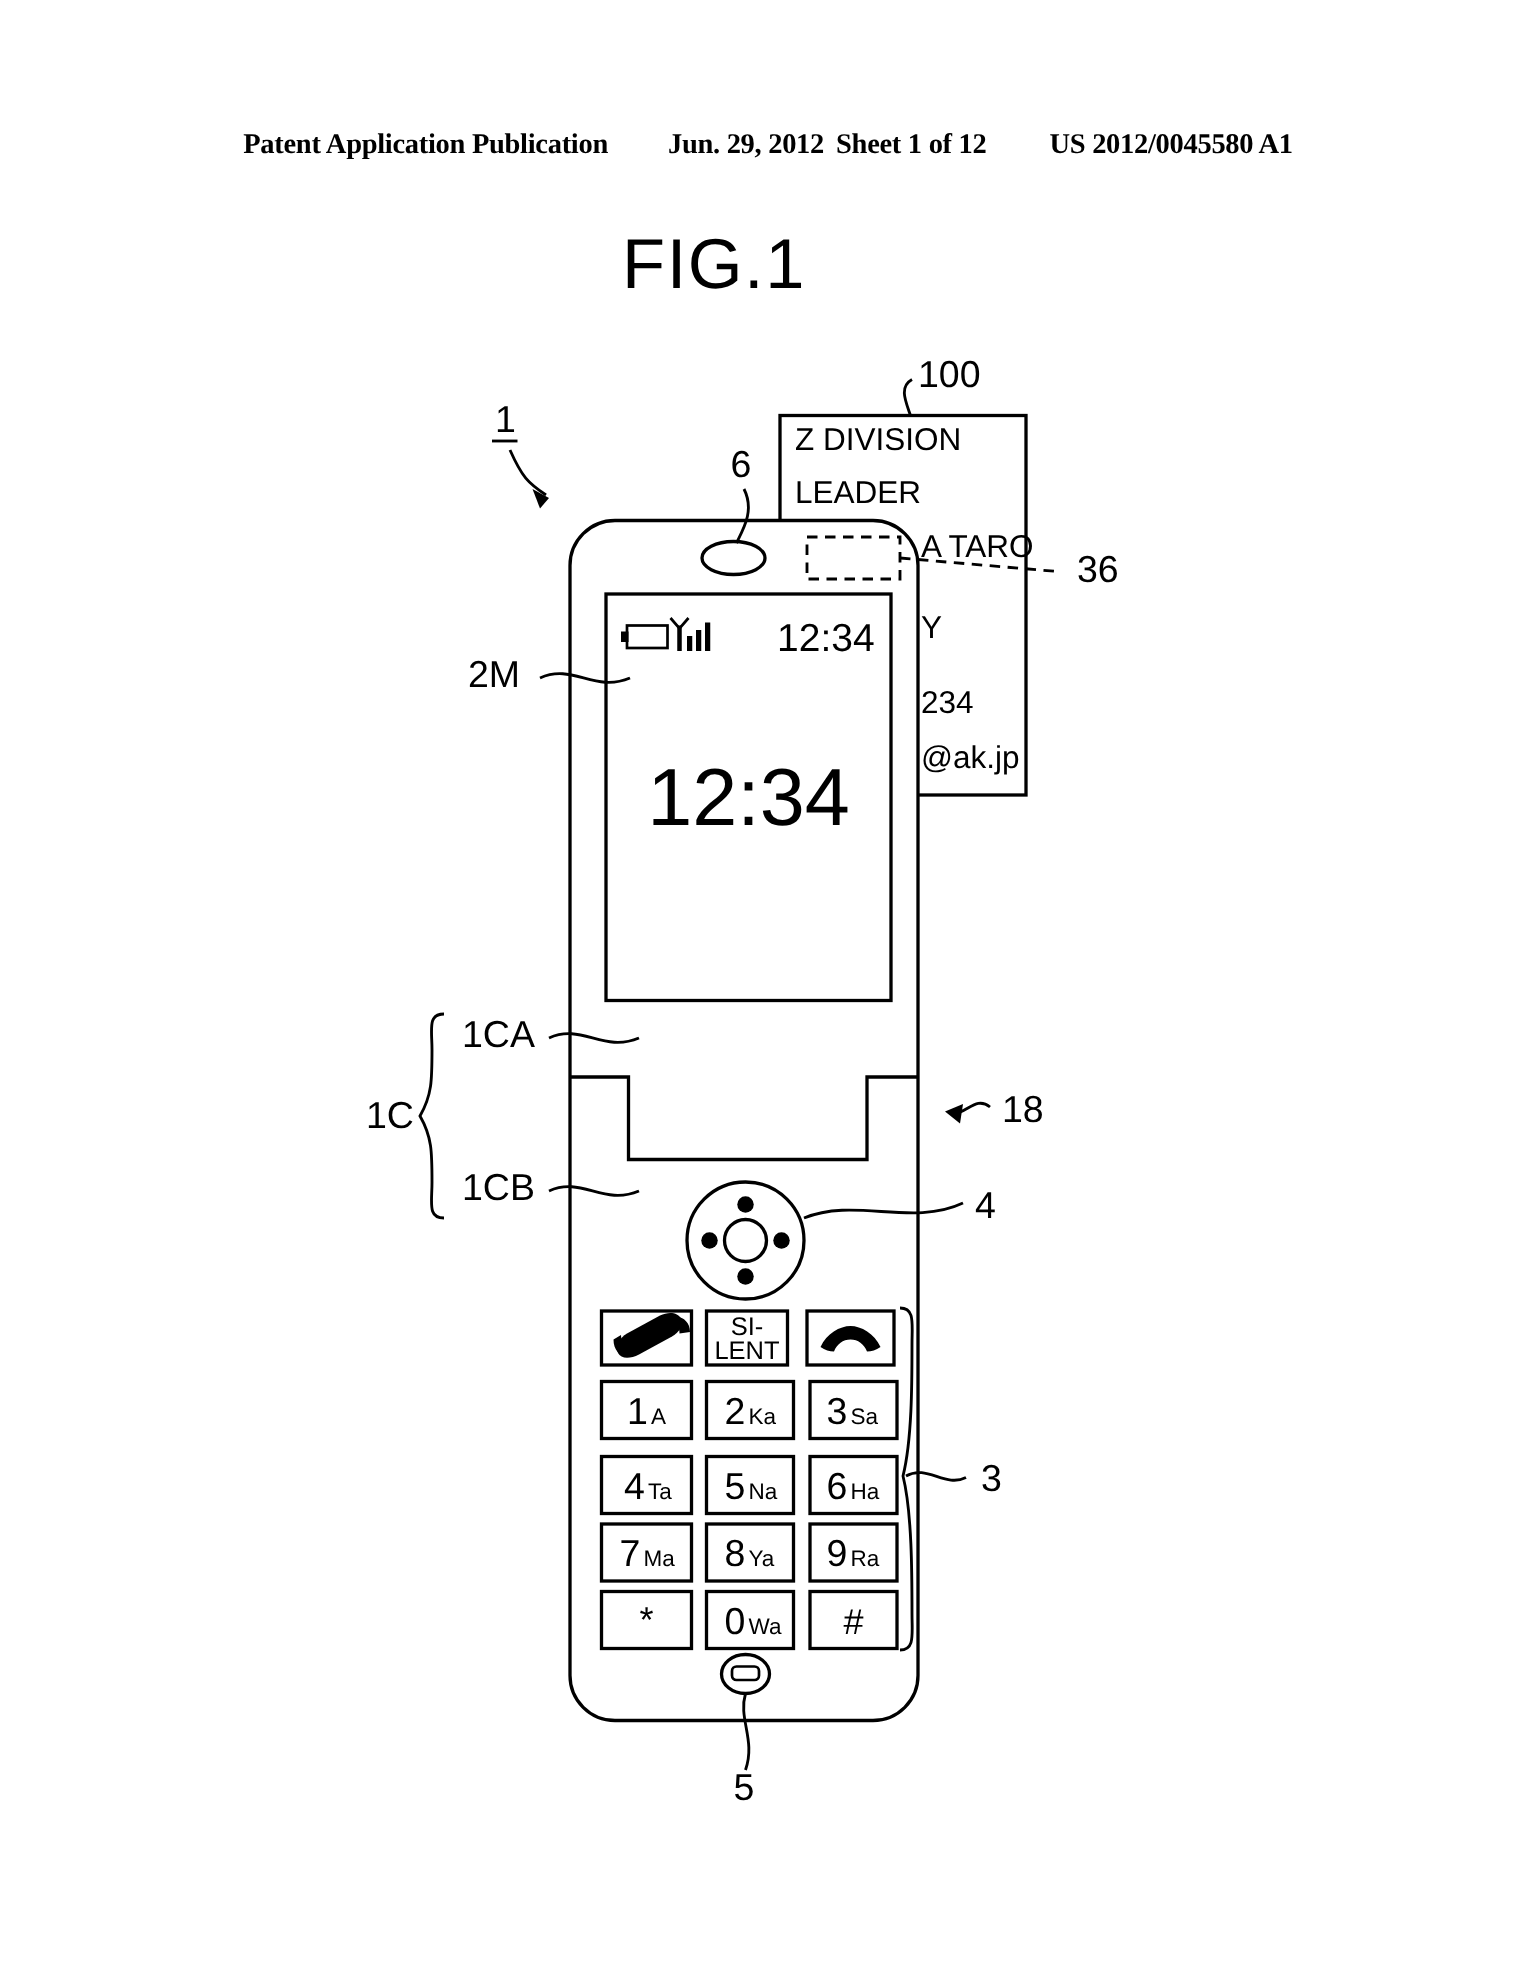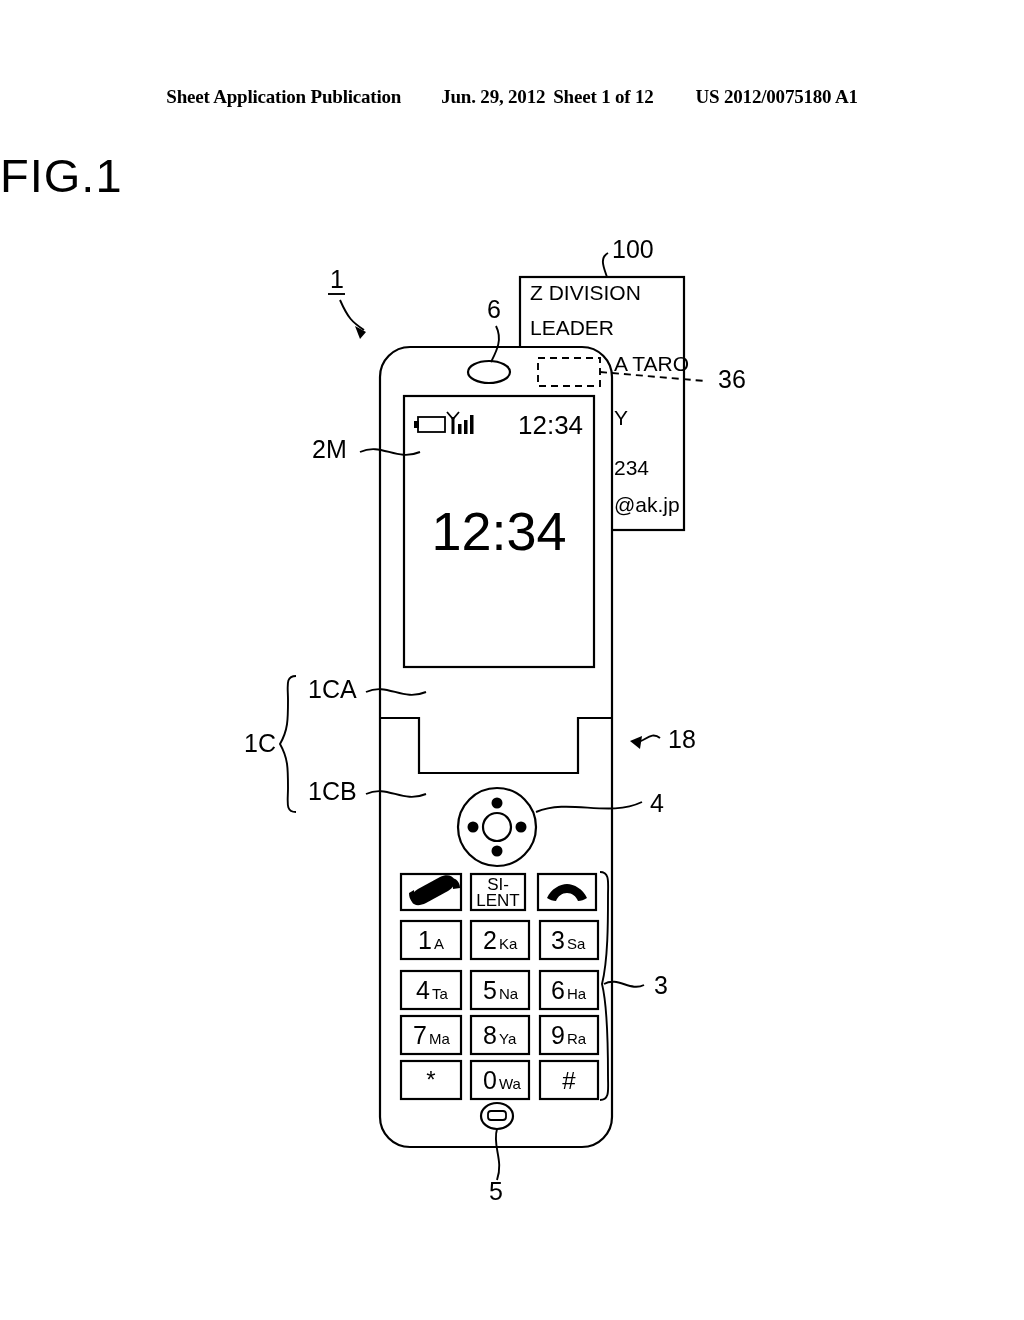--- a/index.html
+++ b/index.html
@@ -34,21 +34,21 @@
   #patent-header .hdr-pub { margin-right: 40px; }
   #patent-header .hdr-date { margin-right: 8px; }
   #patent-header .hdr-sheet { margin-right: 42px; }
 
   
   #figure-title {
     position: absolute;
     top: 148px;
     left: 0;
     width: 952px;
-    text-align: left;
+    text-align: center;
     font-size: 47px;
     letter-spacing: 1px;
   }
 
   
   #figure-canvas {
     position: absolute;
     top: 0;
     left: 0;
     width: 1024px;
@@ -93,24 +93,24 @@
   .ln-thin { stroke: #000; fill: none; stroke-width: 1.8; }
   .ln-lead { stroke: #000; fill: none; stroke-width: 1.9; }
   .ln-dash { stroke: #000; fill: none; stroke-width: 1.9; stroke-dasharray: 7 5; }
   .fill-w { fill: #ffffff; }
   .fill-b { fill: #000000; }
 </style>
 </head>
 <body>
 
 <div id="patent-header">
-  <span class="hdr-pub">Sheet Application Publication</span>
+  <span class="hdr-pub">Patent Application Publication</span>
   <span class="hdr-date">Jun. 29, 2012</span>
   <span class="hdr-sheet">Sheet 1 of 12</span>
-  <span class="hdr-doc">US 2012/0075180 A1</span>
+  <span class="hdr-doc">US 2012/0045580 A1</span>
 </div>
 
 <div id="figure-title">FIG.1</div>
 
 <svg id="figure-canvas" viewBox="0 0 1024 1320">
 
   <g>
     <rect x="520" y="277" width="164" height="253" class="ln fill-w"></rect>
     <text class="card-text" x="530" y="300">Z DIVISION</text>
     <text class="card-text" x="530" y="335">LEADER</text>

